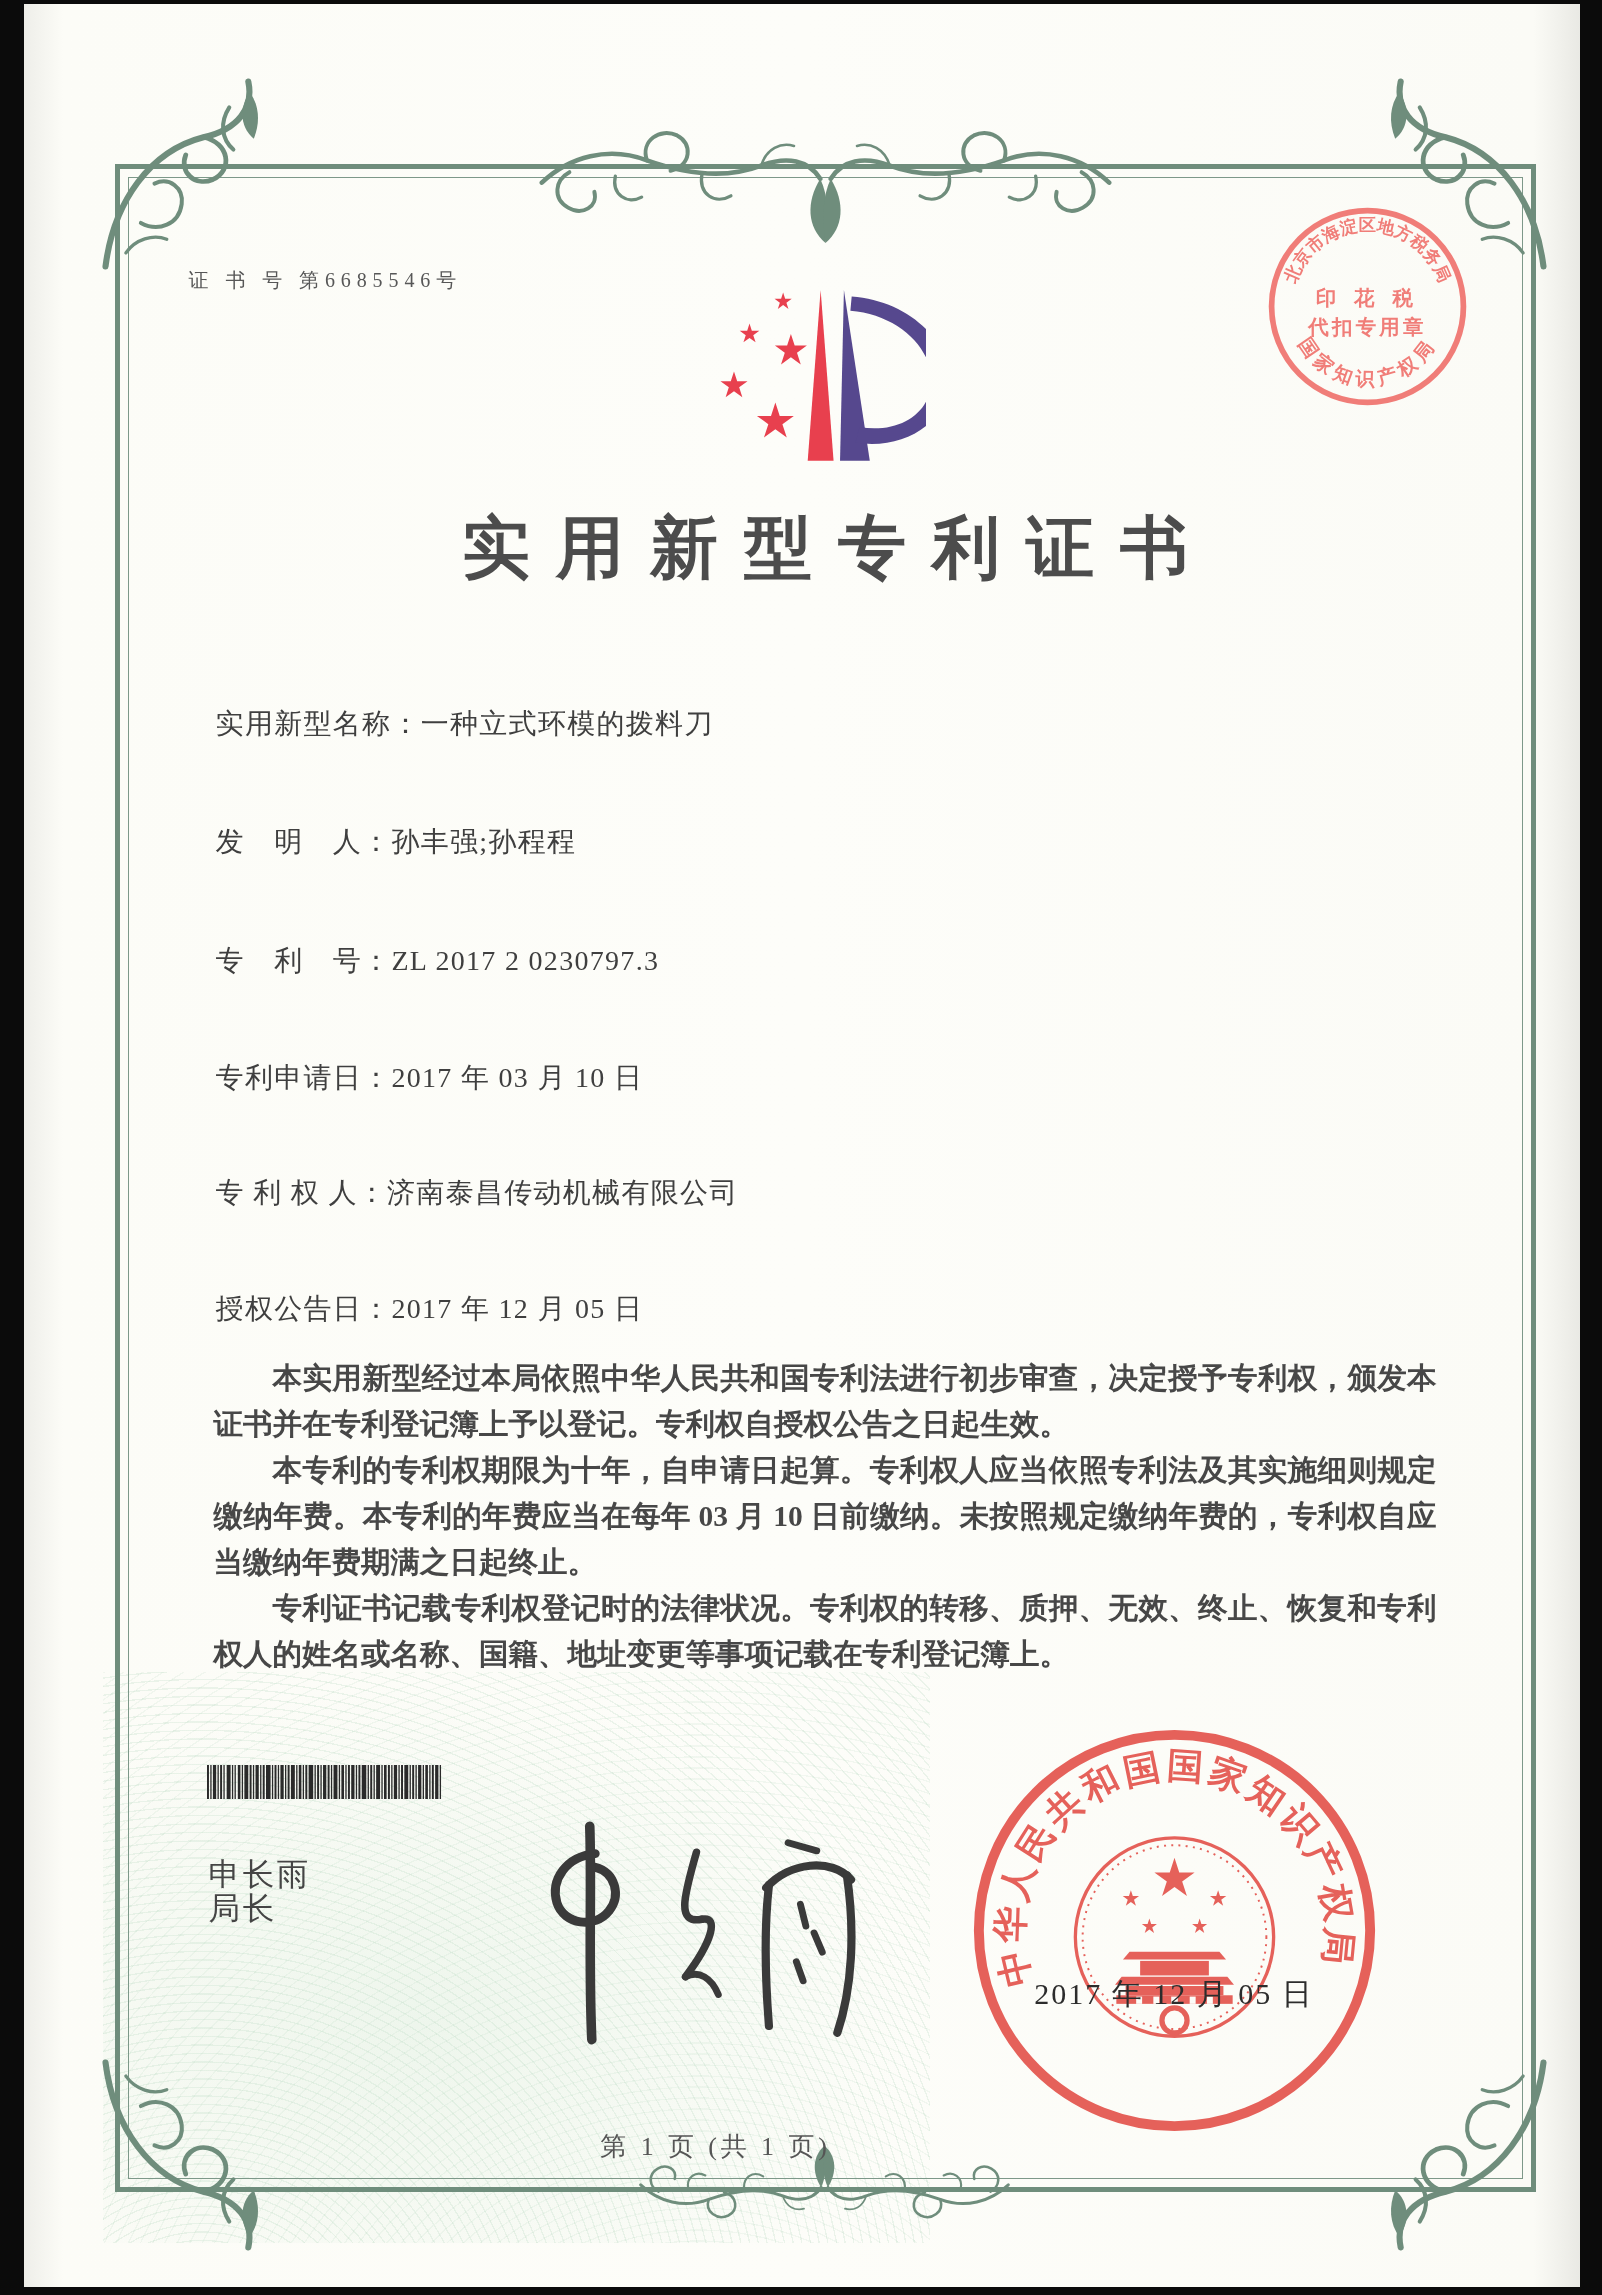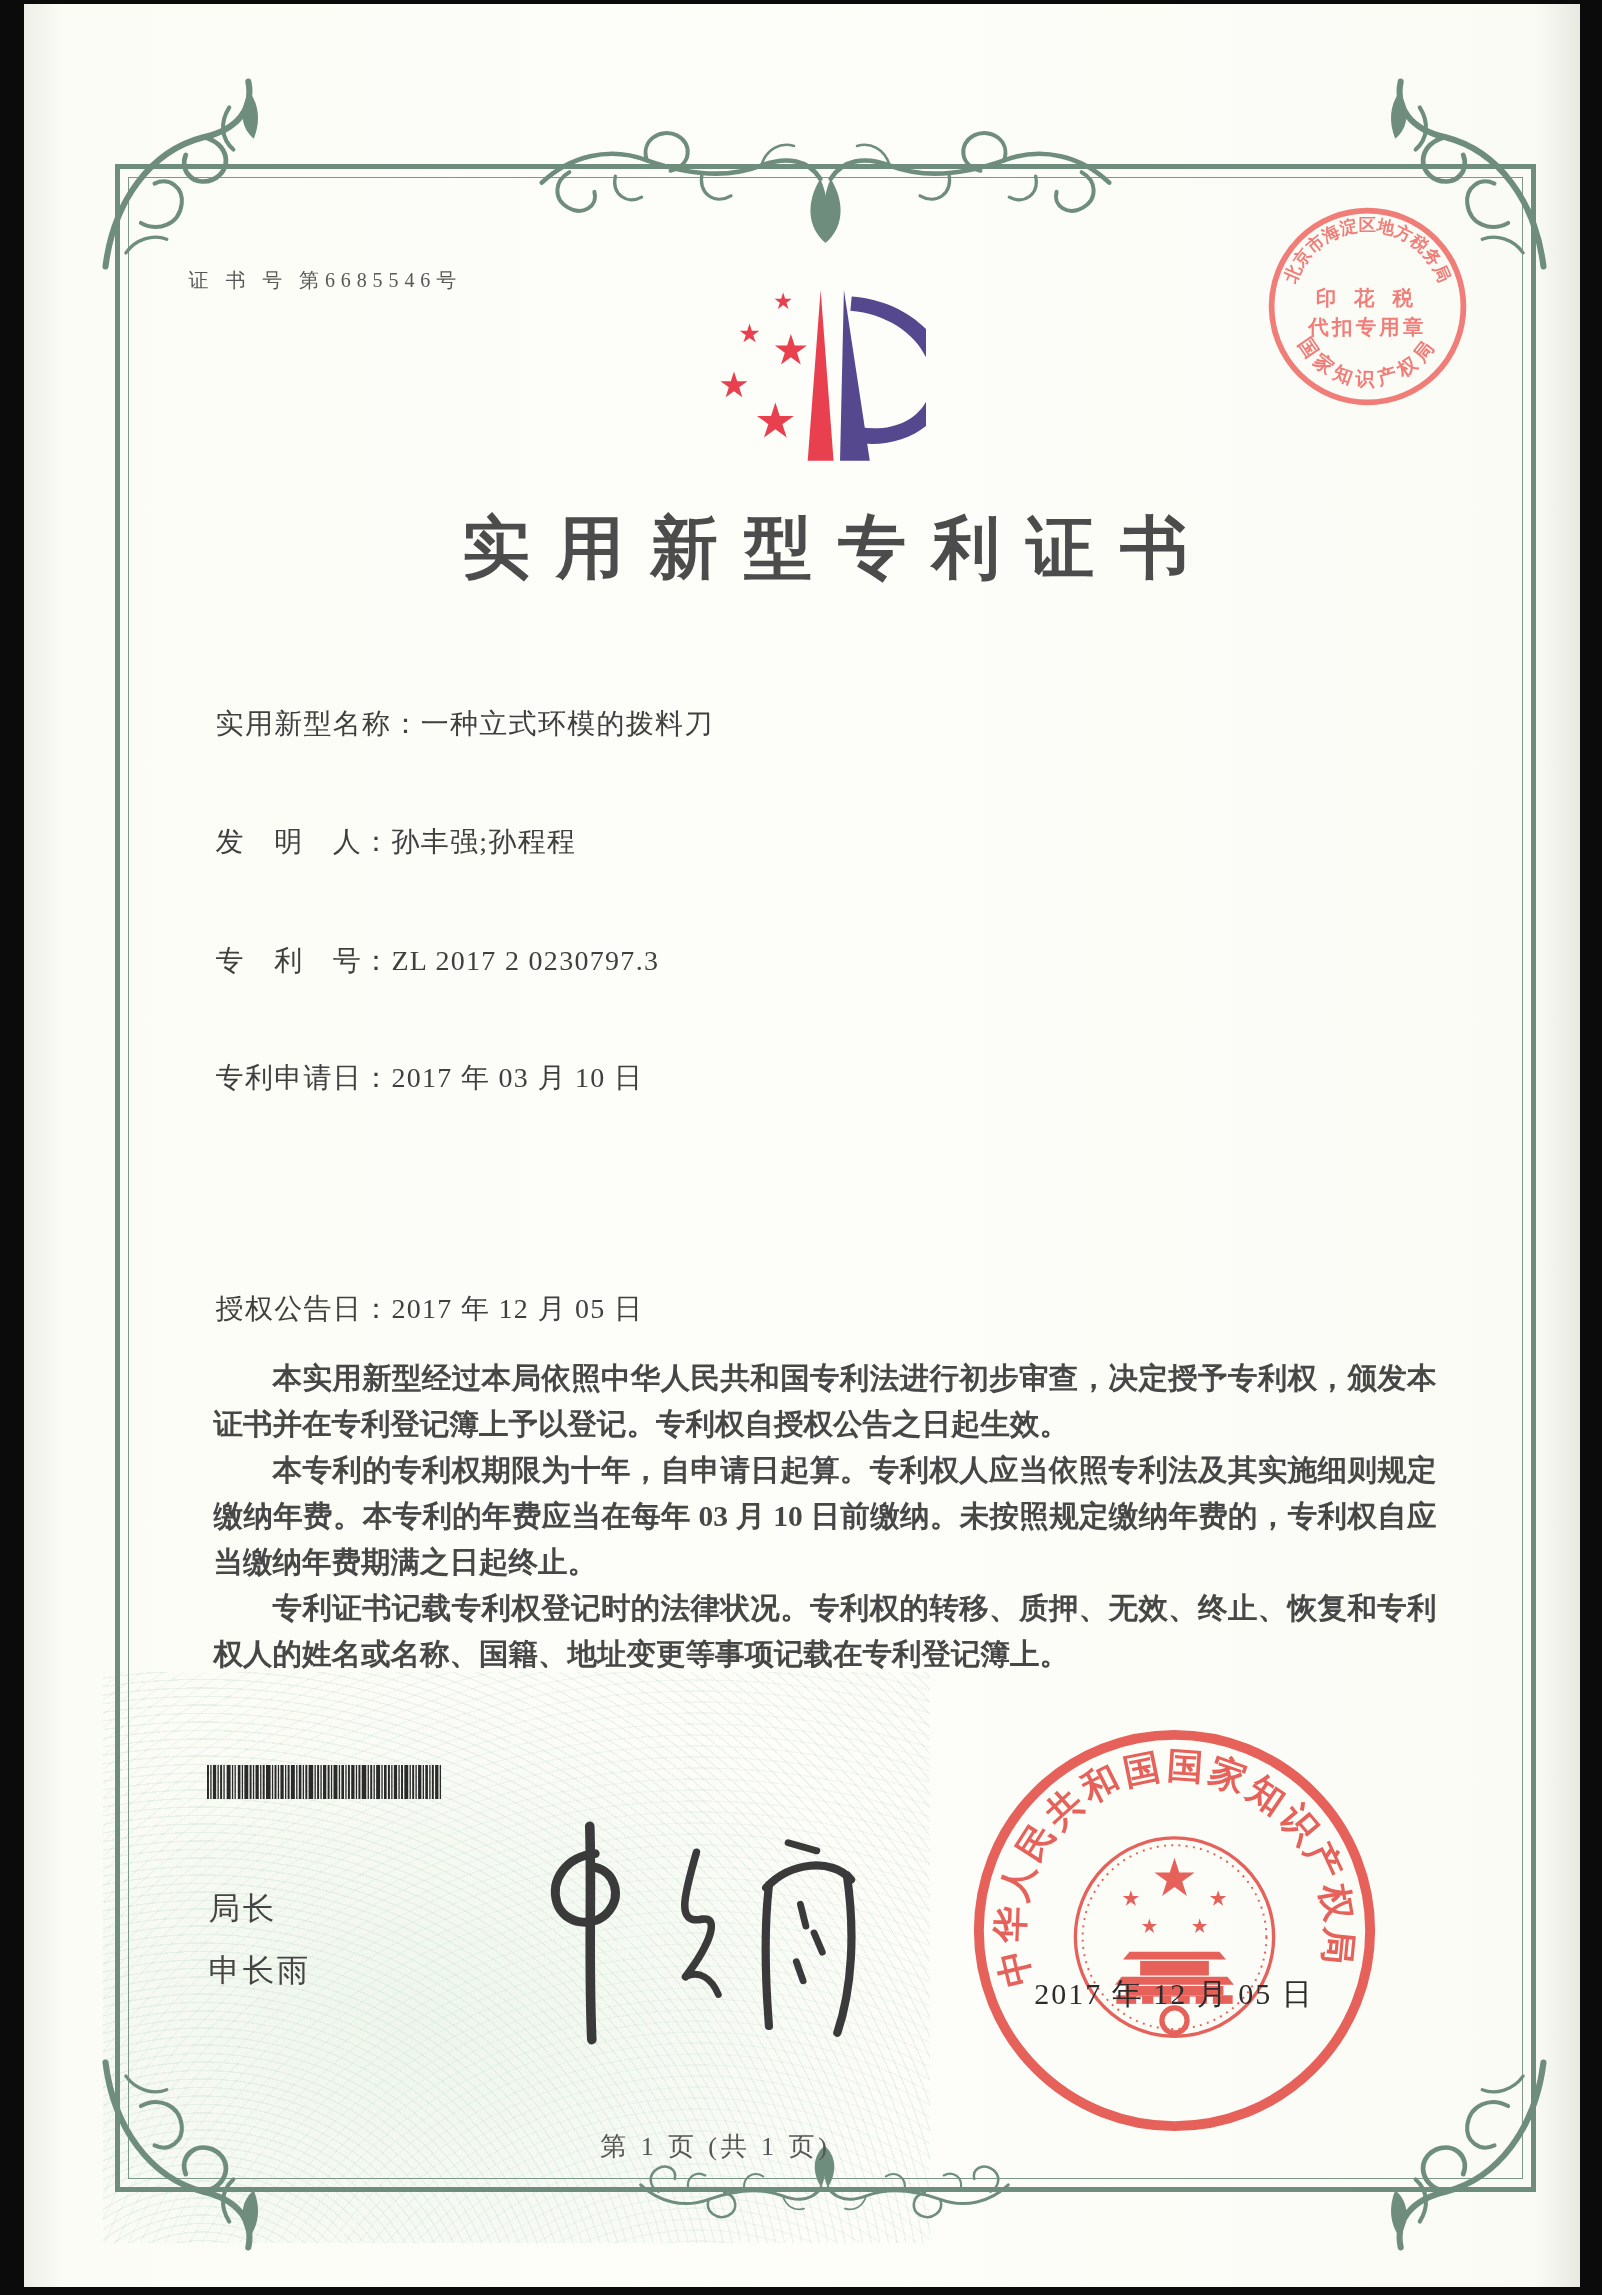--- a/index.html
+++ b/index.html
@@ -45,21 +45,21 @@
   }
   .field{position:absolute;z-index:5;left:192px;font-size:28px;color:#3f3f3f;white-space:nowrap;letter-spacing:1.3px;font-family:Liberation Serif, serif;}
   .f1{top:701px}.f2{top:819px}.f3{top:938px}.f4{top:1055px}.f5{top:1170px}.f6{top:1286px}
   .paras{
     position:absolute;z-index:5;left:190px;top:1351px;width:1223px;
     font-size:29.5px;line-height:46px;color:#474747;text-align:justify;font-weight:bold;
   }
   .paras p{margin:0;text-indent:2em;}
   svg.barcode{position:absolute;z-index:5;left:183px;top:1761px;width:236px;height:34px;}
   .director-label{position:absolute;z-index:5;left:185px;top:1884px;font-size:31.5px;color:#454545;letter-spacing:2.6px;}
-  .director-name{position:absolute;z-index:5;left:185px;top:1946px;font-size:31.5px;color:#454545;letter-spacing:2.6px;}
+  .director-name{position:absolute;z-index:5;left:185px;top:1850px;font-size:31.5px;color:#454545;letter-spacing:2.6px;}
   svg.signature{position:absolute;z-index:5;left:470px;top:1810px;width:383px;height:242px;}
   svg.big-seal{position:absolute;z-index:6;left:939px;top:1715px;width:423px;height:423px;opacity:.93;}
   .seal-date{
     position:absolute;z-index:7;left:939px;top:1970px;width:423px;text-align:center;
     font-size:30px;color:#2c2c2c;white-space:nowrap;letter-spacing:2px;
   }
   .footer{
     position:absolute;z-index:5;left:91px;top:2125px;width:1202px;text-align:center;
     font-size:26px;color:#555;letter-spacing:3.9px;
   }
@@ -158,20 +158,23 @@
     <span>实用新型名称：</span><span>一种立式环模的拨料刀</span>
   </div>
   <div class="field f2">
     <span>发　明　人：</span><span>孙丰强;孙程程</span>
   </div>
   <div class="field f3">
     <span>专　利　号：</span><span>ZL 2017 2 0230797.3</span>
   </div>
   <div class="field f4">
     <span>专利申请日：</span><span>2017 年 03 月 10 日</span>
+  </div>
+  <div class="field f5">
+    <span>专 利 权 人：</span><span>济南泰昌传动机械有限公司</span>
   </div>
   <div class="field f6">
     <span>授权公告日：</span><span>2017 年 12 月 05 日</span>
   </div>
 
   <div class="paras">
     <p>本实用新型经过本局依照中华人民共和国专利法进行初步审查，决定授予专利权，颁发本证书并在专利登记簿上予以登记。专利权自授权公告之日起生效。</p>
     <p>本专利的专利权期限为十年，自申请日起算。专利权人应当依照专利法及其实施细则规定缴纳年费。本专利的年费应当在每年 03 月 10 日前缴纳。未按照规定缴纳年费的，专利权自应当缴纳年费期满之日起终止。</p>
     <p>专利证书记载专利权登记时的法律状况。专利权的转移、质押、无效、终止、恢复和专利权人的姓名或名称、国籍、地址变更等事项记载在专利登记簿上。</p>
   </div>

